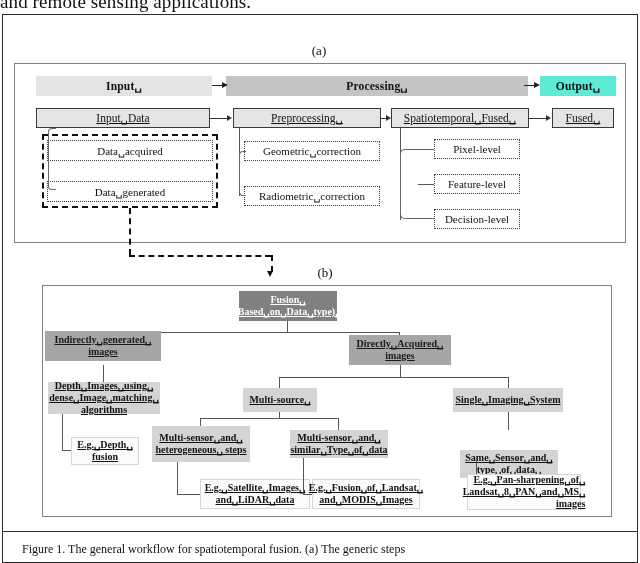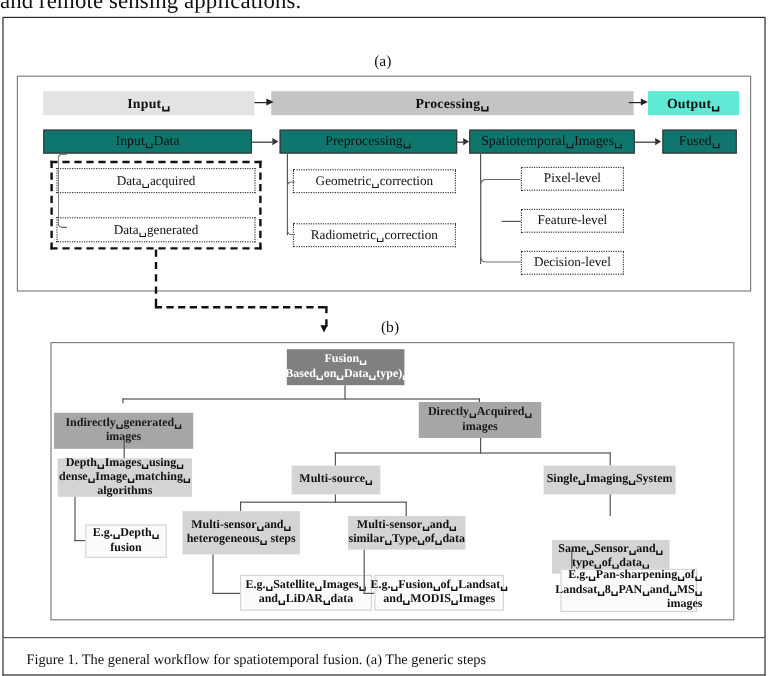--- a/index.html
+++ b/index.html
@@ -49,23 +49,23 @@
   
   .band-arrow{top:82px;height:8px;width:16px;}
   .band-arrow .shaft{position:absolute;left:0;top:3px;width:11px;height:1.3px;background:#222;}
   .band-arrow .head{position:absolute;left:10px;top:0px;width:0;height:0;
      border-top:3.6px solid transparent;border-bottom:3.6px solid transparent;border-left:6px solid #222;}
   #band-arrow-1{left:212px;}
   #band-arrow-2{left:524px;}
 
   
   .sbox{
-    border:1.3px solid #3a3a3a;background:#0f766e;
+    border:1.3px solid #3a3a3a;background:#e5e5e5;
     display:flex;align-items:center;justify-content:center;text-align:center;
-    font-size:11.5px;line-height:12px;color:#111;
+    font-size:11.5px;line-height:12px;color:#111;text-decoration:underline;
   }
   #box-input-data{left:36px;top:108px;width:174px;height:20px;}
   #box-preprocessing{left:233px;top:108px;width:148px;height:20px;}
   #box-stfusion{left:391px;top:108px;width:138px;height:20px;}
   #box-fused{left:552px;top:108px;width:62px;height:20px;}
 
   
   .dbox{
     border:1.25px dotted #3a3a3a;background:#fff;
     display:flex;align-items:center;justify-content:center;text-align:center;
@@ -101,29 +101,29 @@
   
   .bracket{border:1.1px solid #666;border-right:none;background:transparent;}
 
   
   .dash-v{border-left:2.2px dashed #111;width:0;}
   .dash-h{border-top:2.2px dashed #111;height:0;}
 
   
   .tbox{
     display:flex;align-items:center;justify-content:center;text-align:center;
-    font-size:10px;line-height:12px;color:#111;
+    font-size:10px;line-height:12px;color:#111;text-decoration:underline;
   }
   .lvl0{background:#808080;color:#fff;font-weight:bold;font-size:10px;line-height:12.5px;}
   .lvl1{background:#a6a6a6;color:#1a1a1a;font-weight:bold;}
   .lvl2{background:#d4d4d4;color:#111;font-weight:bold;}
   .lvl3{background:#fbfbfb;border:1px solid #d6d6d6;color:#111;font-weight:bold;}
 
   #b-fusion{left:239px;top:291px;width:98px;height:30px;flex-direction:column;}
-  #b-indirect{left:45px;top:344px;width:116px;height:30px;}
+  #b-indirect{left:45px;top:331px;width:116px;height:30px;}
   #b-direct{left:349px;top:335px;width:102px;height:30px;}
   #b-depth{left:48px;top:382px;width:112px;height:32px;}
   #b-multisource{left:243px;top:388px;width:74px;height:24px;}
   #b-single{left:453px;top:388px;width:110px;height:24px;}
   #b-eg-depth{left:71px;top:437px;width:68px;height:28px;}
   #b-mshet{left:152px;top:426px;width:98px;height:36px;}
   #b-mssim{left:290px;top:430px;width:98px;height:28px;}
   #b-samesensor{left:460px;top:430px;width:98px;height:28px;margin-top:20px;}
   #b-eg-satlidar{left:200px;top:479px;width:110px;height:30px;}
   #b-eg-landmodis{left:312px;top:479px;width:108px;height:30px;}
@@ -151,21 +151,21 @@
   <span class="shaft"></span>
     <span class="head"></span>
 </div>
 <div class="abs band-arrow" id="band-arrow-2">
   <span class="shaft"></span>
     <span class="head"></span>
 </div>
 
 <div class="abs sbox" id="box-input-data">Input␣Data</div>
 <div class="abs sbox" id="box-preprocessing">Preprocessing␣</div>
-<div class="abs sbox nowrap" id="box-stfusion">Spatiotemporal␣Images␣</div>
+<div class="abs sbox nowrap" id="box-stfusion">Spatiotemporal␣Fused␣</div>
 <div class="abs sbox" id="box-fused">Fused␣</div>
 
 <div class="abs hline-dark" style="left:210px;top:117.5px;width:17px;"></div>
 <div class="abs arrow-right" style="left:227px;top:114.5px;"></div>
 
 <div class="abs hline-dark" style="left:381px;top:117.5px;width:5px;"></div>
 <div class="abs arrow-right" style="left:386px;top:114.5px;"></div>
 
 <div class="abs hline-dark" style="left:529px;top:117.5px;width:17px;"></div>
 <div class="abs arrow-right" style="left:546px;top:114.5px;"></div>

